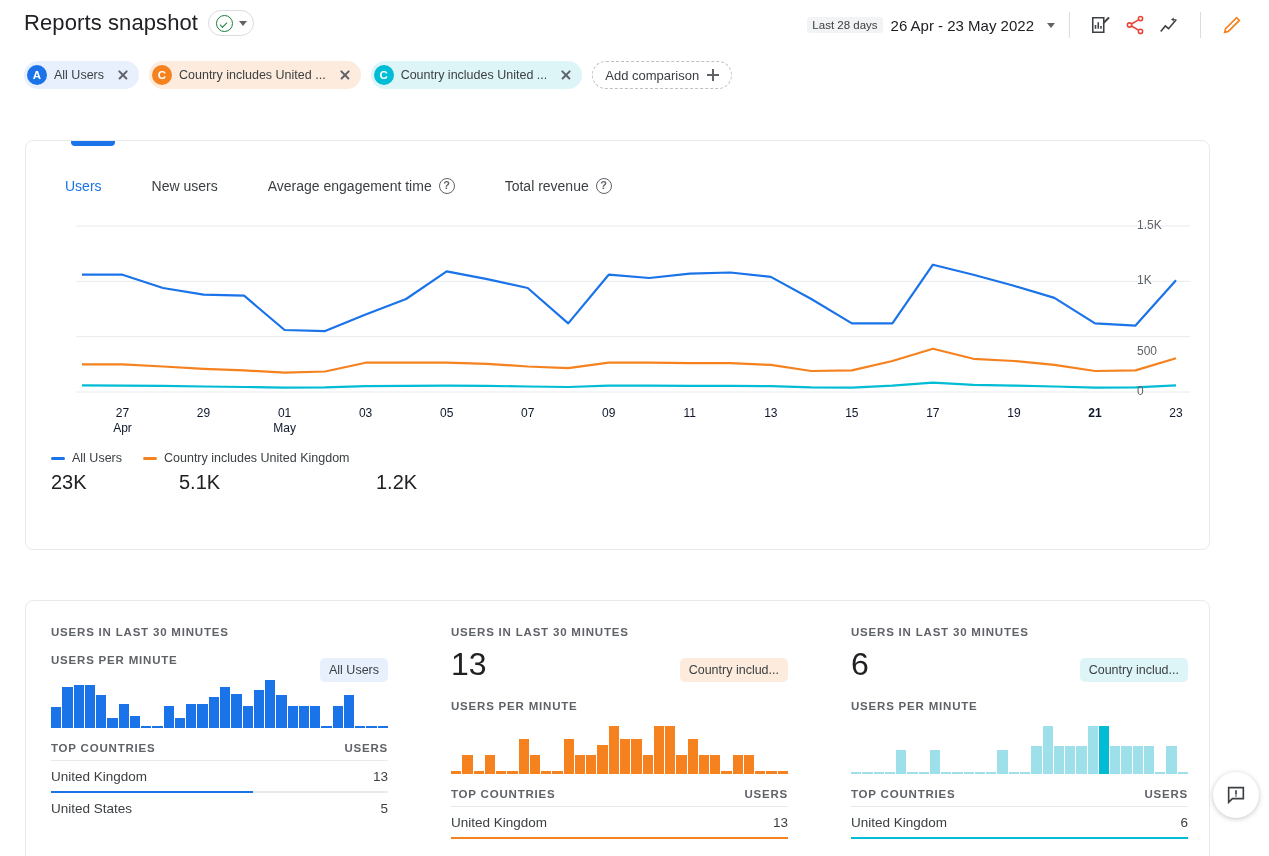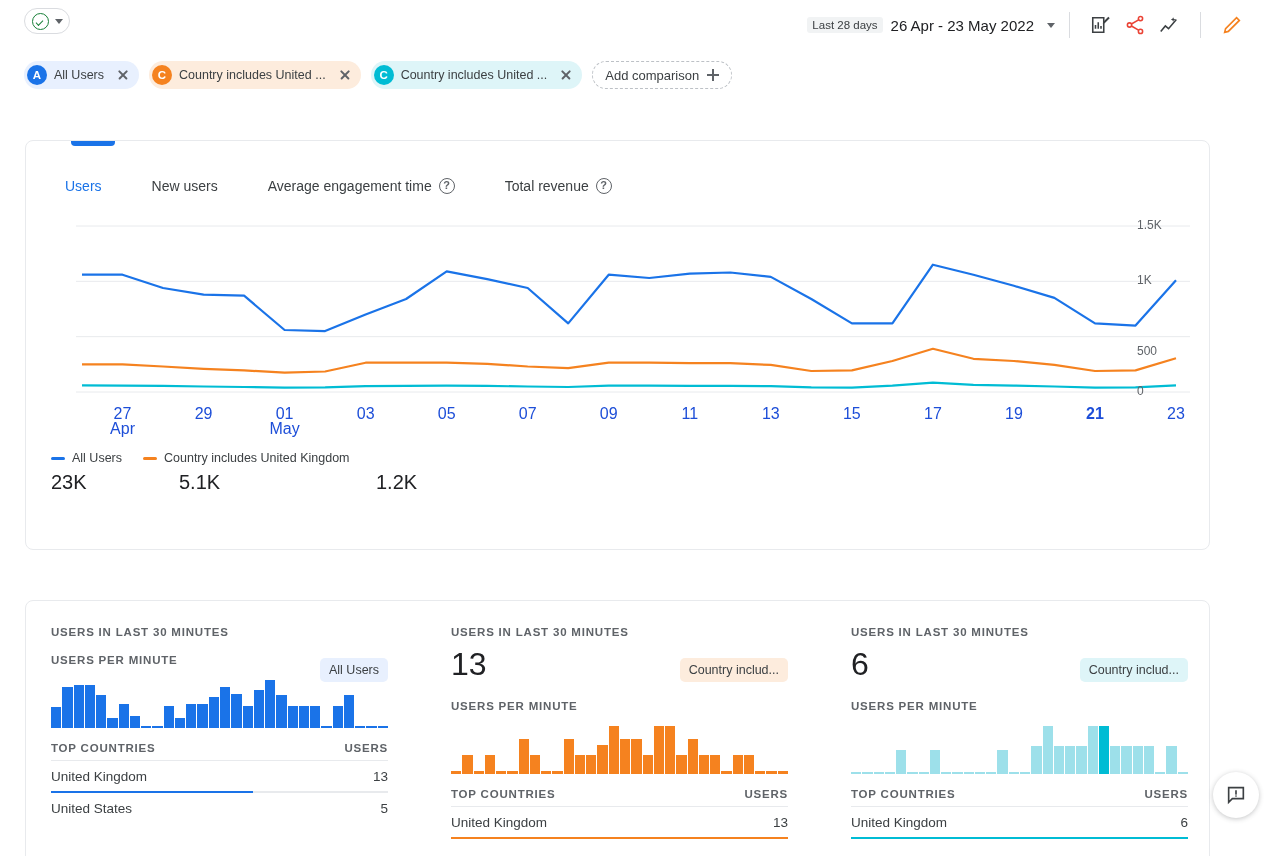--- a/index.html
+++ b/index.html
@@ -133,21 +133,21 @@
 
   
   .chart-area { position: absolute; left: 0; top: 75px; width: 1185px; height: 180px; }
   .y-labels {
     position: absolute; right: 12px; top: 75px; width: 60px; height: 180px;
     font-size: 12px; color: #5f6368;
   }
   .y-lab { position: absolute; left: 0; }
   .x-labels {
     position: absolute; left: 0; top: 265px; width: 1185px; height: 40px;
-    font-size: 16px; color: #1d4ed8;
+    font-size: 12px; color: #0f172a;
   }
   .x-lab {
     position: absolute; text-align: center; transform: translateX(-50%);
     line-height: 15px;
   }
   .legend {
     position: absolute; left: 25px; top: 310px;
     display: flex; align-items: center;
   }
   .legend-item { display: flex; align-items: center; gap: 7px; }
@@ -198,20 +198,21 @@
     width: 46px; height: 46px; border-radius: 50%;
     background: #fff; box-shadow: 0 1px 5px rgba(60,64,67,.3);
     display: flex; align-items: center; justify-content: center; cursor: pointer;
   }
 </style>
 </head>
 <body>
 
 <div class="header">
   <div class="title-row">
+    <div class="page-title">Reports snapshot</div>
     <div class="status-pill">
       <span class="check-circle"></span>
       <span class="caret-dn"></span>
     </div>
   </div>
 
   <div class="header-right">
     <span class="last-days">Last 28 days</span>
     <div class="date-range">
       <span>26 Apr - 23 May 2022</span>

